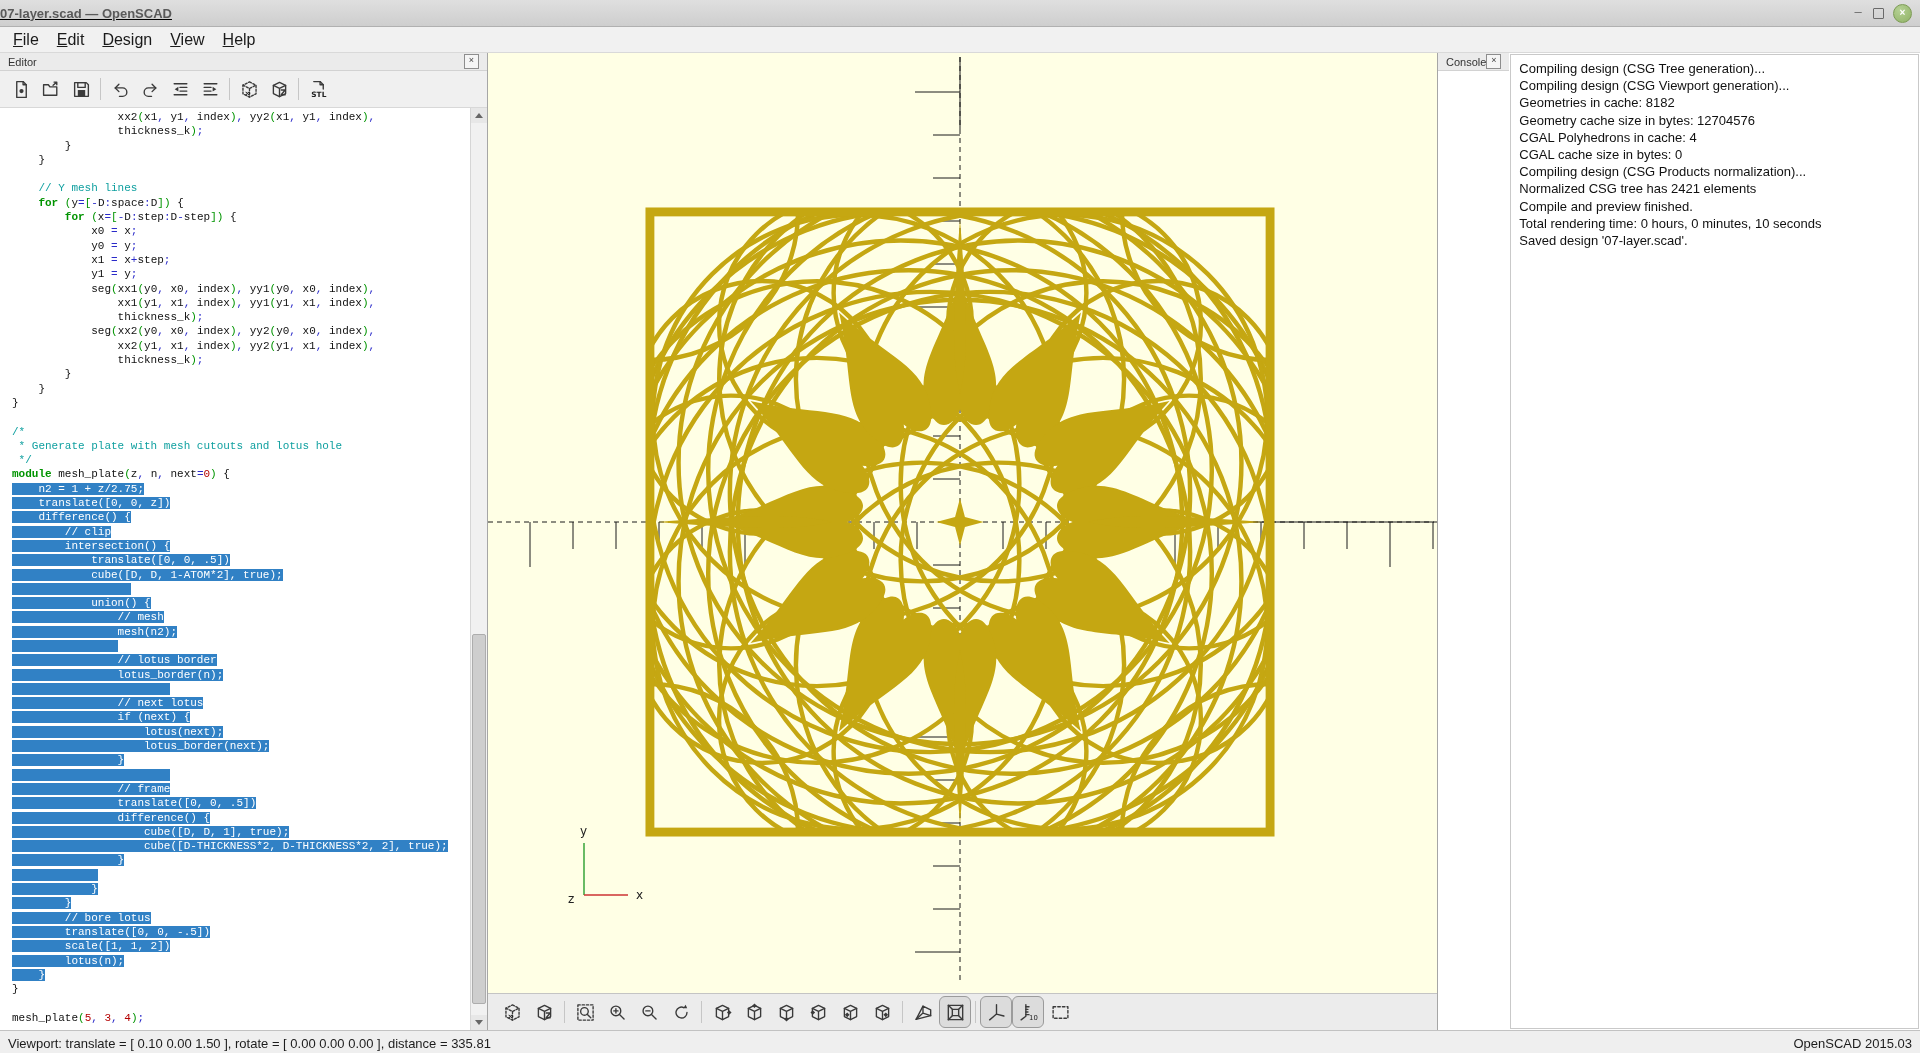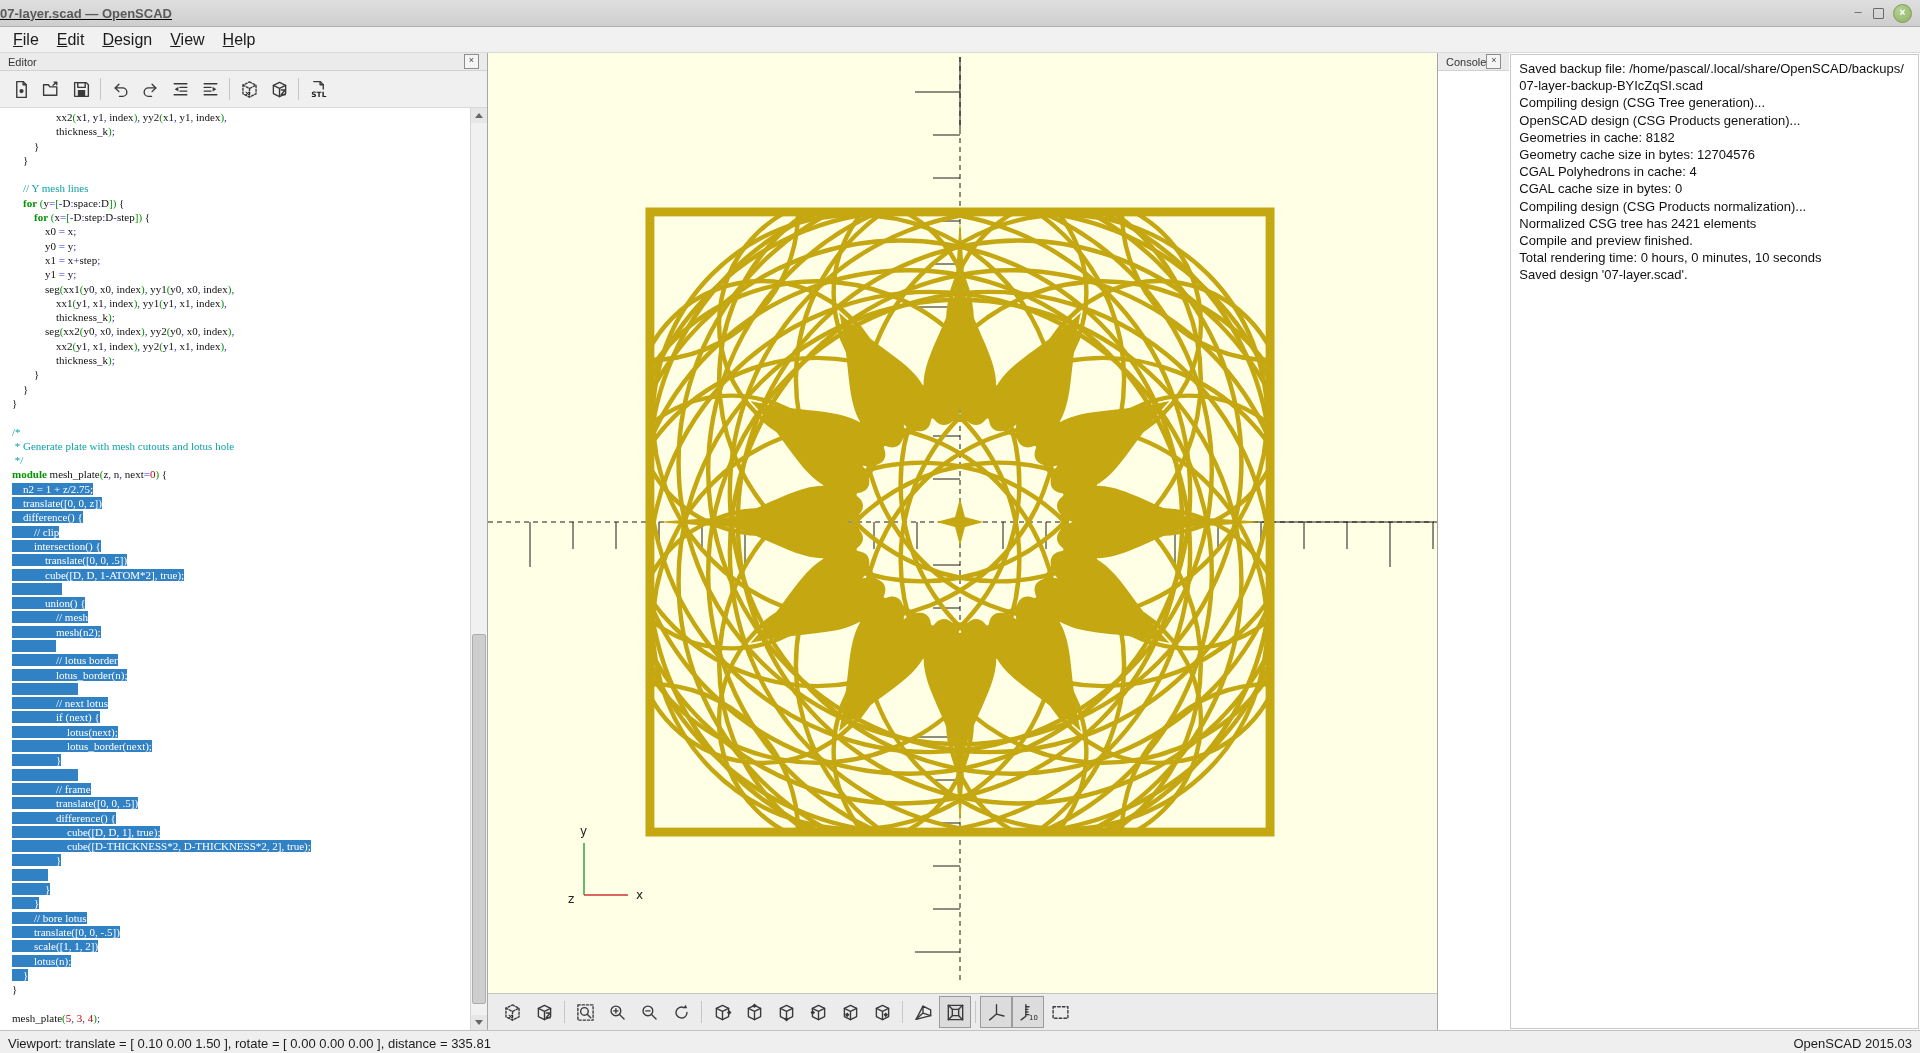--- a/index.html
+++ b/index.html
@@ -24,39 +24,39 @@
   .grow{flex:1;}
   .close-box{width:13px;height:13px;border:1px solid #8d8d8d;background:#f5f5f5;font-size:9px;
     line-height:11px;text-align:center;color:#444;}
   
   .editor-panel{width:487px;flex:none;display:flex;flex-direction:column;background:#fff;border-right:1px solid #a6a6a6;}
   .ed-toolbar{height:36px;background:#f0f0f0;display:flex;align-items:center;padding-left:6px;
     border-bottom:1px solid #d8d8d8;flex:none;}
   .tbtn{width:30px;height:29px;display:flex;align-items:center;justify-content:center;}
   .sep{width:1px;height:22px;background:#c6c6c6;margin:0 4px;flex:none;}
   .codewrap{flex:1;position:relative;overflow:hidden;background:#fff;}
-  .code{position:absolute;inset:0 16px 0 0;padding:2px 0 0 12px;font-family:Liberation Serif, serif;
+  .code{position:absolute;inset:0 16px 0 0;padding:2px 0 0 12px;font-family:Liberation Mono, monospace;
     font-size:11px;line-height:14.3px;white-space:pre;color:#111;}
   .cl{min-height:14.3px;}
   .sel{background:#3181c5;color:#fff;}
   .k{color:#009400;font-weight:bold;} .n{color:#b40000;} .b{color:#009400;} .o{color:#2a2ac9;} .c{color:#10a0a0;}
   .vscroll{position:absolute;top:0;right:0;bottom:0;width:16px;background:#f1f1f1;border-left:1px solid #d6d6d6;}
   .vs-up,.vs-down{position:absolute;left:0;right:0;height:15px;background:#e7e7e7;}
   .vs-up{top:0;} .vs-down{bottom:0;}
   .tri-up{width:0;height:0;margin:5px auto;border-left:4px solid transparent;border-right:4px solid transparent;border-bottom:5px solid #666;}
   .tri-down{width:0;height:0;margin:5px auto;border-left:4px solid transparent;border-right:4px solid transparent;border-top:5px solid #666;}
   .vs-thumb{position:absolute;left:1px;right:1px;top:57%;height:40%;background:#cecece;border:1px solid #adadad;border-radius:2px;}
   
   .viewport{flex:1;position:relative;background:#ffffe5;overflow:hidden;}
   .vp-canvas{position:absolute;left:0;top:0;right:0;bottom:36px;}
   .vp-canvas svg{position:absolute;left:0;top:0;}
   .vp-toolbar{position:absolute;left:0;right:0;bottom:0;height:36px;background:#ececec;
     border-top:1px solid #c4c4c4;display:flex;align-items:center;padding-left:8px;}
   .vbtn{width:30px;height:30px;display:flex;align-items:center;justify-content:center;border:1px solid transparent;}
-  .vbtn.active{background:#dcdcdc;border:1px solid #9b9b9b;border-radius:0;}
+  .vbtn.active{background:#dcdcdc;border:1px solid #9b9b9b;border-radius:6px;}
   
   .console-panel{width:482px;flex:none;display:flex;flex-direction:row;background:#fff;border-left:1px solid #a6a6a6;}
   .console-body{flex:1;background:#fff;border:1px solid #c9c9c9;margin:1px;padding:5px 8px;
     font-size:13px;line-height:17.2px;color:#111;overflow:hidden;word-break:break-all;}
   
   .statusbar{height:25px;background:#efefef;border-top:1px solid #c2c2c2;display:flex;align-items:center;
     font-size:13px;color:#1d1d1d;padding:0 8px;}
 </style>
 </head>
 <body>
@@ -413,23 +413,22 @@
       </div>
   </div>
 
   <div class="console-panel">
     <div class="panel-head">
       <span>Console</span>
       <span class="grow"></span>
       <span class="close-box">×</span>
     </div>
     <div class="console-body">
-        <div>Saved backup file: /home/pascal/.local/share/OpenSCAD/backups/07-layer-backup-BYIcZqSI.scad</div>
         <div>Compiling design (CSG Tree generation)...</div>
-        <div>OpenSCAD design (CSG Products generation)...</div>
+        <div>Compiling design (CSG Viewport generation)...</div>
         <div>Geometries in cache: 8182</div>
         <div>Geometry cache size in bytes: 12704576</div>
         <div>CGAL Polyhedrons in cache: 4</div>
         <div>CGAL cache size in bytes: 0</div>
         <div>Compiling design (CSG Products normalization)...</div>
         <div>Normalized CSG tree has 2421 elements</div>
         <div>Compile and preview finished.</div>
         <div>Total rendering time: 0 hours, 0 minutes, 10 seconds</div>
         <div>Saved design '07-layer.scad'.</div>
       </div>

